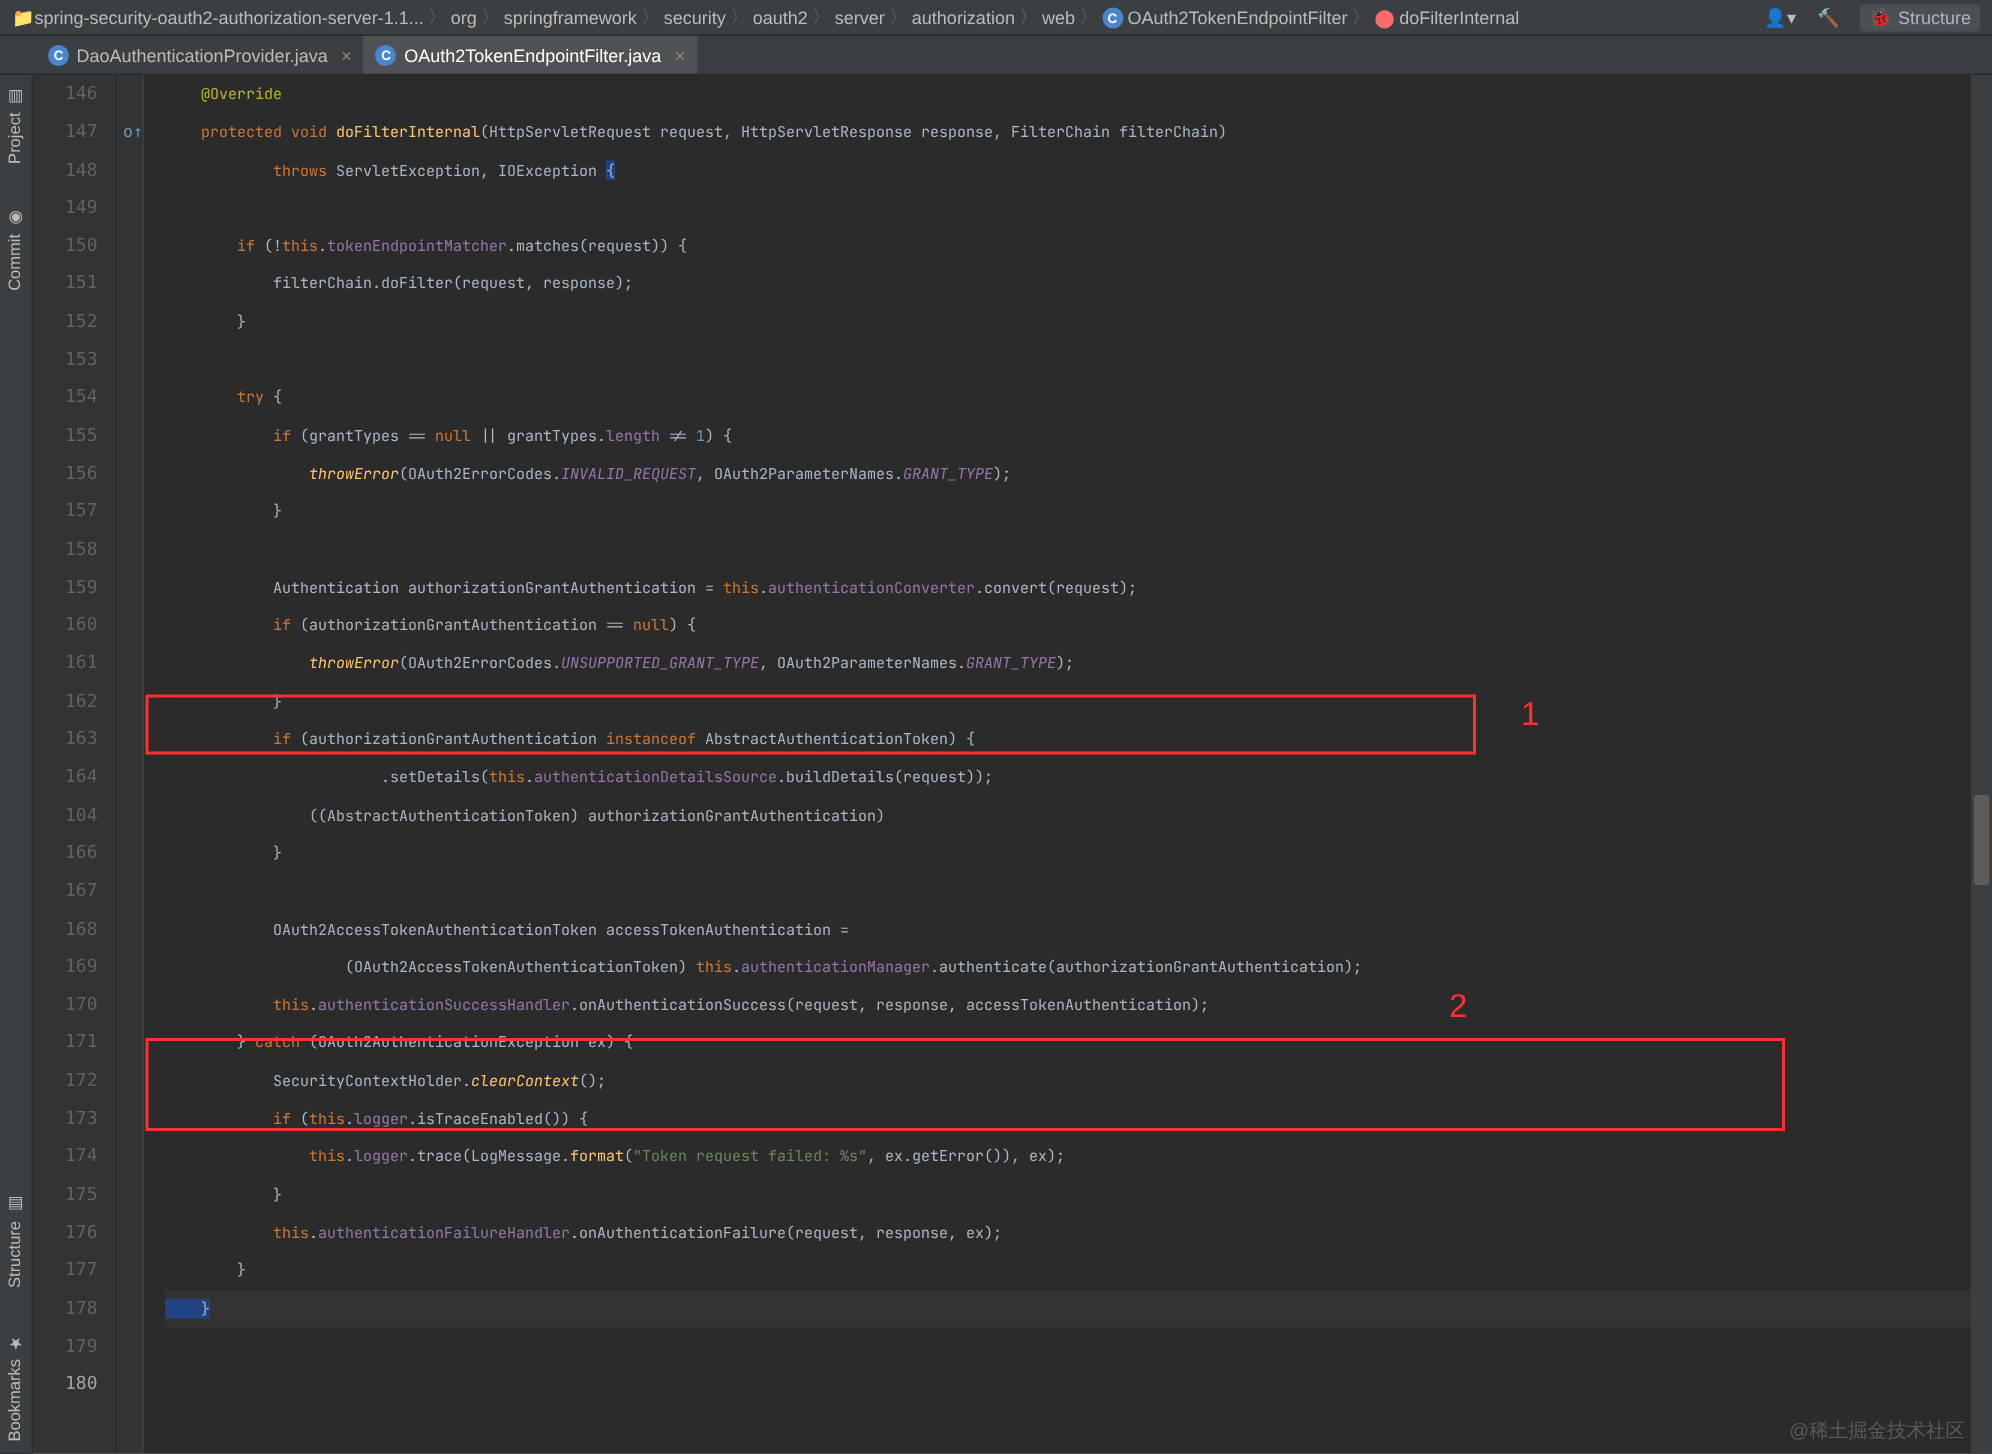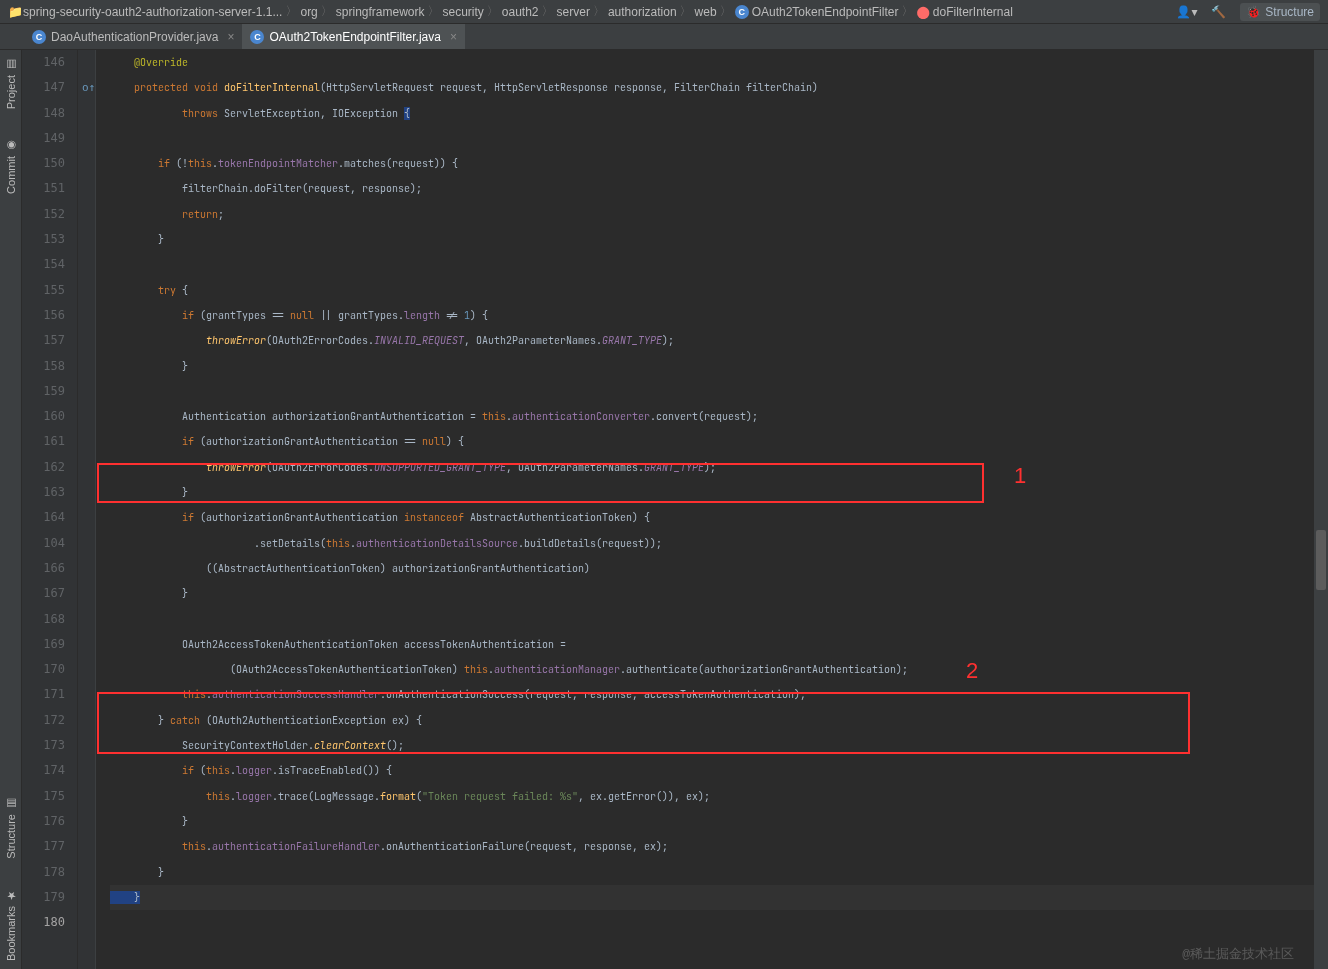--- a/index.html
+++ b/index.html
@@ -127,21 +127,21 @@
   top: 642px;
   width: 1093px;
   height: 62px;
   pointer-events:none;
 }
 .highlight-label-1 { position:absolute; left:992px; top:413px; color:#ff3030; font-size:22px; font-family:sans-serif;}
 .highlight-label-2 { position:absolute; left:944px; top:608px; color:#ff3030; font-size:22px; font-family:sans-serif;}
 
 .scrollbar-v { position:absolute; right:0; top:0; width:14px; height:100%; background:#3c3f41; }
 .scrollbar-thumb { position:absolute; right:2px; top:480px; width:10px; height:60px; background:#5c5c5c; border-radius:2px; }
-.watermark { position:absolute; right:34px; bottom:6px; color:#888; font-size:13px; font-family:Liberation Mono, monospace; opacity:0.5; }
+.watermark { position:absolute; right:18px; bottom:6px; color:#888; font-size:13px; font-family:Liberation Sans, sans-serif; opacity:0.5; }
 .icon-box { width:12px; height:12px; display:inline-block; }
 </style>
 </head>
 <body>
 
 <div class="top-nav">
   <div class="breadcrumbs">
     <span>
         <span class="icon-box">📁</span>
         <span>spring-security-oauth2-authorization-server-1.1...</span>
@@ -255,21 +255,20 @@
         <div style="position: absolute; left: 60px; color: rgb(104, 151, 187); font-size: 11px; top: 31.3px;">o↑</div>
       </div>
     <div class="gutter-mark"></div>
     <div class="code-area" id="code">
         <div class="code-line"><span>    </span><span class="ann">@Override</span><span></span></div>
         <div class="code-line"><span>    </span><span class="kw">protected </span><span class="kw">void </span><span class="fn">doFilterInternal</span><span>(HttpServletRequest request, HttpServletResponse response, FilterChain filterChain)</span></div>
         <div class="code-line"><span>            </span><span class="kw">throws </span><span>ServletException, IOException </span><span style="background: rgb(33, 66, 131);">{</span><span></span></div>
         <div class="code-line"><span></span></div>
         <div class="code-line"><span>        </span><span class="kw">if </span><span>(!</span><span class="kw">this</span><span>.</span><span class="field">tokenEndpointMatcher</span><span>.matches(request)) {</span></div>
         <div class="code-line"><span>            filterChain.doFilter(request, response);</span></div>
-        <div class="code-line"><span>            </span><span class="kw">return</span><span>;</span></div>
         <div class="code-line"><span>        }</span></div>
         <div class="code-line"><span></span></div>
         <div class="code-line"><span>        </span><span class="kw">try </span><span>{</span></div>
         <div class="code-line"><span>            </span><span class="kw">if </span><span>(grantTypes == </span><span class="kw">null </span><span>|| grantTypes.</span><span class="field">length </span><span>!= </span><span class="num">1</span><span>) {</span></div>
         <div class="code-line"><span>                </span><span class="fn" style="font-style: italic;">throwError</span><span>(OAuth2ErrorCodes.</span><span class="const">INVALID_REQUEST</span><span>, OAuth2ParameterNames.</span><span class="const">GRANT_TYPE</span><span>);</span></div>
         <div class="code-line"><span>            }</span></div>
         <div class="code-line"><span></span></div>
         <div class="code-line"><span>            Authentication authorizationGrantAuthentication = </span><span class="kw">this</span><span>.</span><span class="field">authenticationConverter</span><span>.convert(request);</span></div>
         <div class="code-line"><span>            </span><span class="kw">if </span><span>(authorizationGrantAuthentication == </span><span class="kw">null</span><span>) {</span></div>
         <div class="code-line"><span>                </span><span class="fn" style="font-style: italic;">throwError</span><span>(OAuth2ErrorCodes.</span><span class="const">UNSUPPORTED_GRANT_TYPE</span><span>, OAuth2ParameterNames.</span><span class="const">GRANT_TYPE</span><span>);</span></div>

